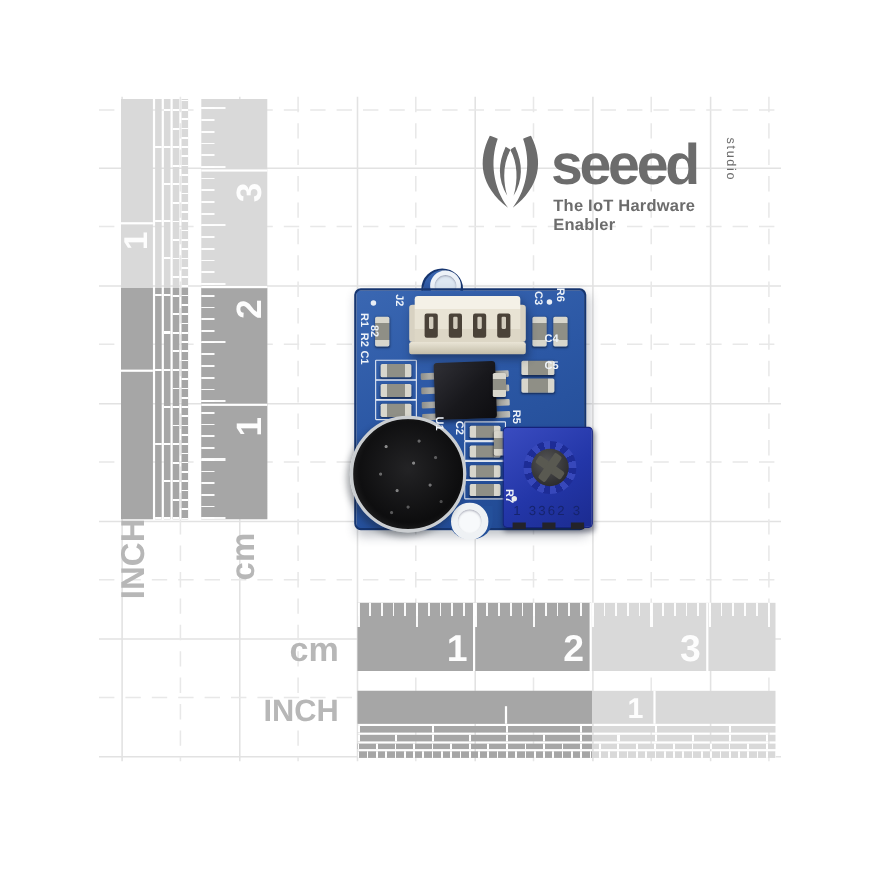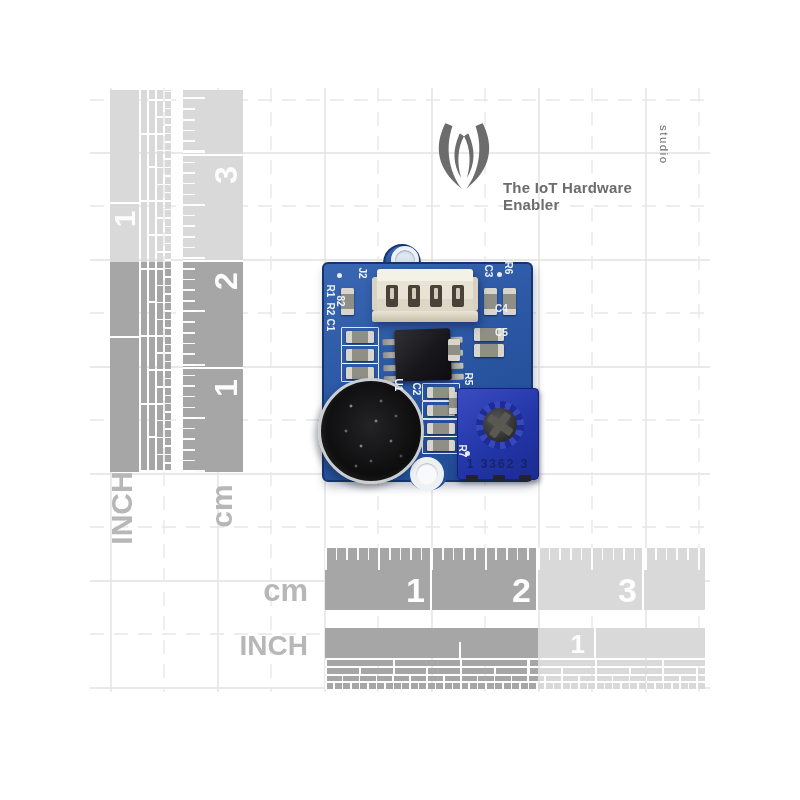--- a/index.html
+++ b/index.html
@@ -106,20 +106,21 @@
 
 <div class="abs" style="left:425px;top:108px;width:260px;height:90px;">
   <svg class="abs" style="left:3px;top:8px;" width="72" height="78" viewBox="0 0 100 100">
     <g fill="#6c6c6c">
       <path d="M24,6 C8,38 12,70 47,97 C28,72 24,38 34,10 C30,8 27,7 24,6 Z"></path>
       <path d="M76,6 C92,38 88,70 53,97 C72,72 76,38 66,10 C70,8 73,7 76,6 Z"></path>
       <path d="M44,20 C34,42 34,62 46,82 C40,62 41,40 50,24 C48,22 46,21 44,20 Z"></path>
       <path d="M56,20 C66,42 66,62 54,82 C60,62 59,40 50,24 C52,22 54,21 56,20 Z"></path>
     </g>
   </svg>
+  <div class="brand" style="left:76px;top:16px;">seeed</div>
   <div class="studio" style="left:233px;top:17px;height:60px;">studio</div>
   <div class="tagline" style="left:78px;top:51px;margin-top:20px;">The IoT Hardware Enabler</div>
 </div>
 
 <div>
   <div class="rbar inchv-bar" style="left:110px;top:90px;width:29px;height:382px;">
     <div class="tickline" style="left:0;top:112px;width:29px;height:2px;"></div>
     <div class="rnum-box" style="left:0px;top:114px;font-size:30px;">1</div>
   </div>
   <div class="tickline" style="left:100px;top:336px;width:39px;height:2px;"></div>
@@ -242,21 +243,21 @@
     <div class="abs" style="left:25px;top:19px;width:34px;height:34px;border-radius:50%;
                 background:radial-gradient(circle at 40% 35%,#555556,#2c2c2e 75%);
                 display:flex;align-items:center;justify-content:center;">
       <div class="abs" style="width:100%;height:100%;transform:rotate(35deg);">
         <div class="abs" style="left:3px;top:13px;width:28px;height:8px;background:#59595252;background:#595951;border-radius:2px;"></div>
         <div class="abs" style="left:13px;top:3px;width:8px;height:28px;background:#595951;border-radius:2px;"></div>
       </div>
     </div>
     <div class="abs" style="left:7px;top:62px;width:5px;height:5px;border-radius:50%;background:#e8e8e8;"></div>
     <div class="abs" style="left:0;top:68px;width:100%;text-align:center;color:#16246e;
-                font-weight:bold;font-size:12px;letter-spacing:2px;">1 3362 3</div>
+                font-weight:normal;font-size:12px;letter-spacing:2px;">1 3362 3</div>
     <div class="abs" style="left:8px;top:86px;width:12px;height:6px;background:#23232a;"></div>
     <div class="abs" style="left:35px;top:86px;width:12px;height:6px;background:#23232a;"></div>
     <div class="abs" style="left:61px;top:86px;width:12px;height:6px;background:#23232a;"></div>
   </div>
 
   <div class="smd-v" style="left:19px;top:44px;"></div>
   <div class="sbox" style="left:19px;top:83px;width:36px;height:17px;">
       <div class="smd-h" style="width:28px;height:12px;"></div>
     </div>
   <div class="sbox" style="left:19px;top:101px;width:36px;height:17px;">

